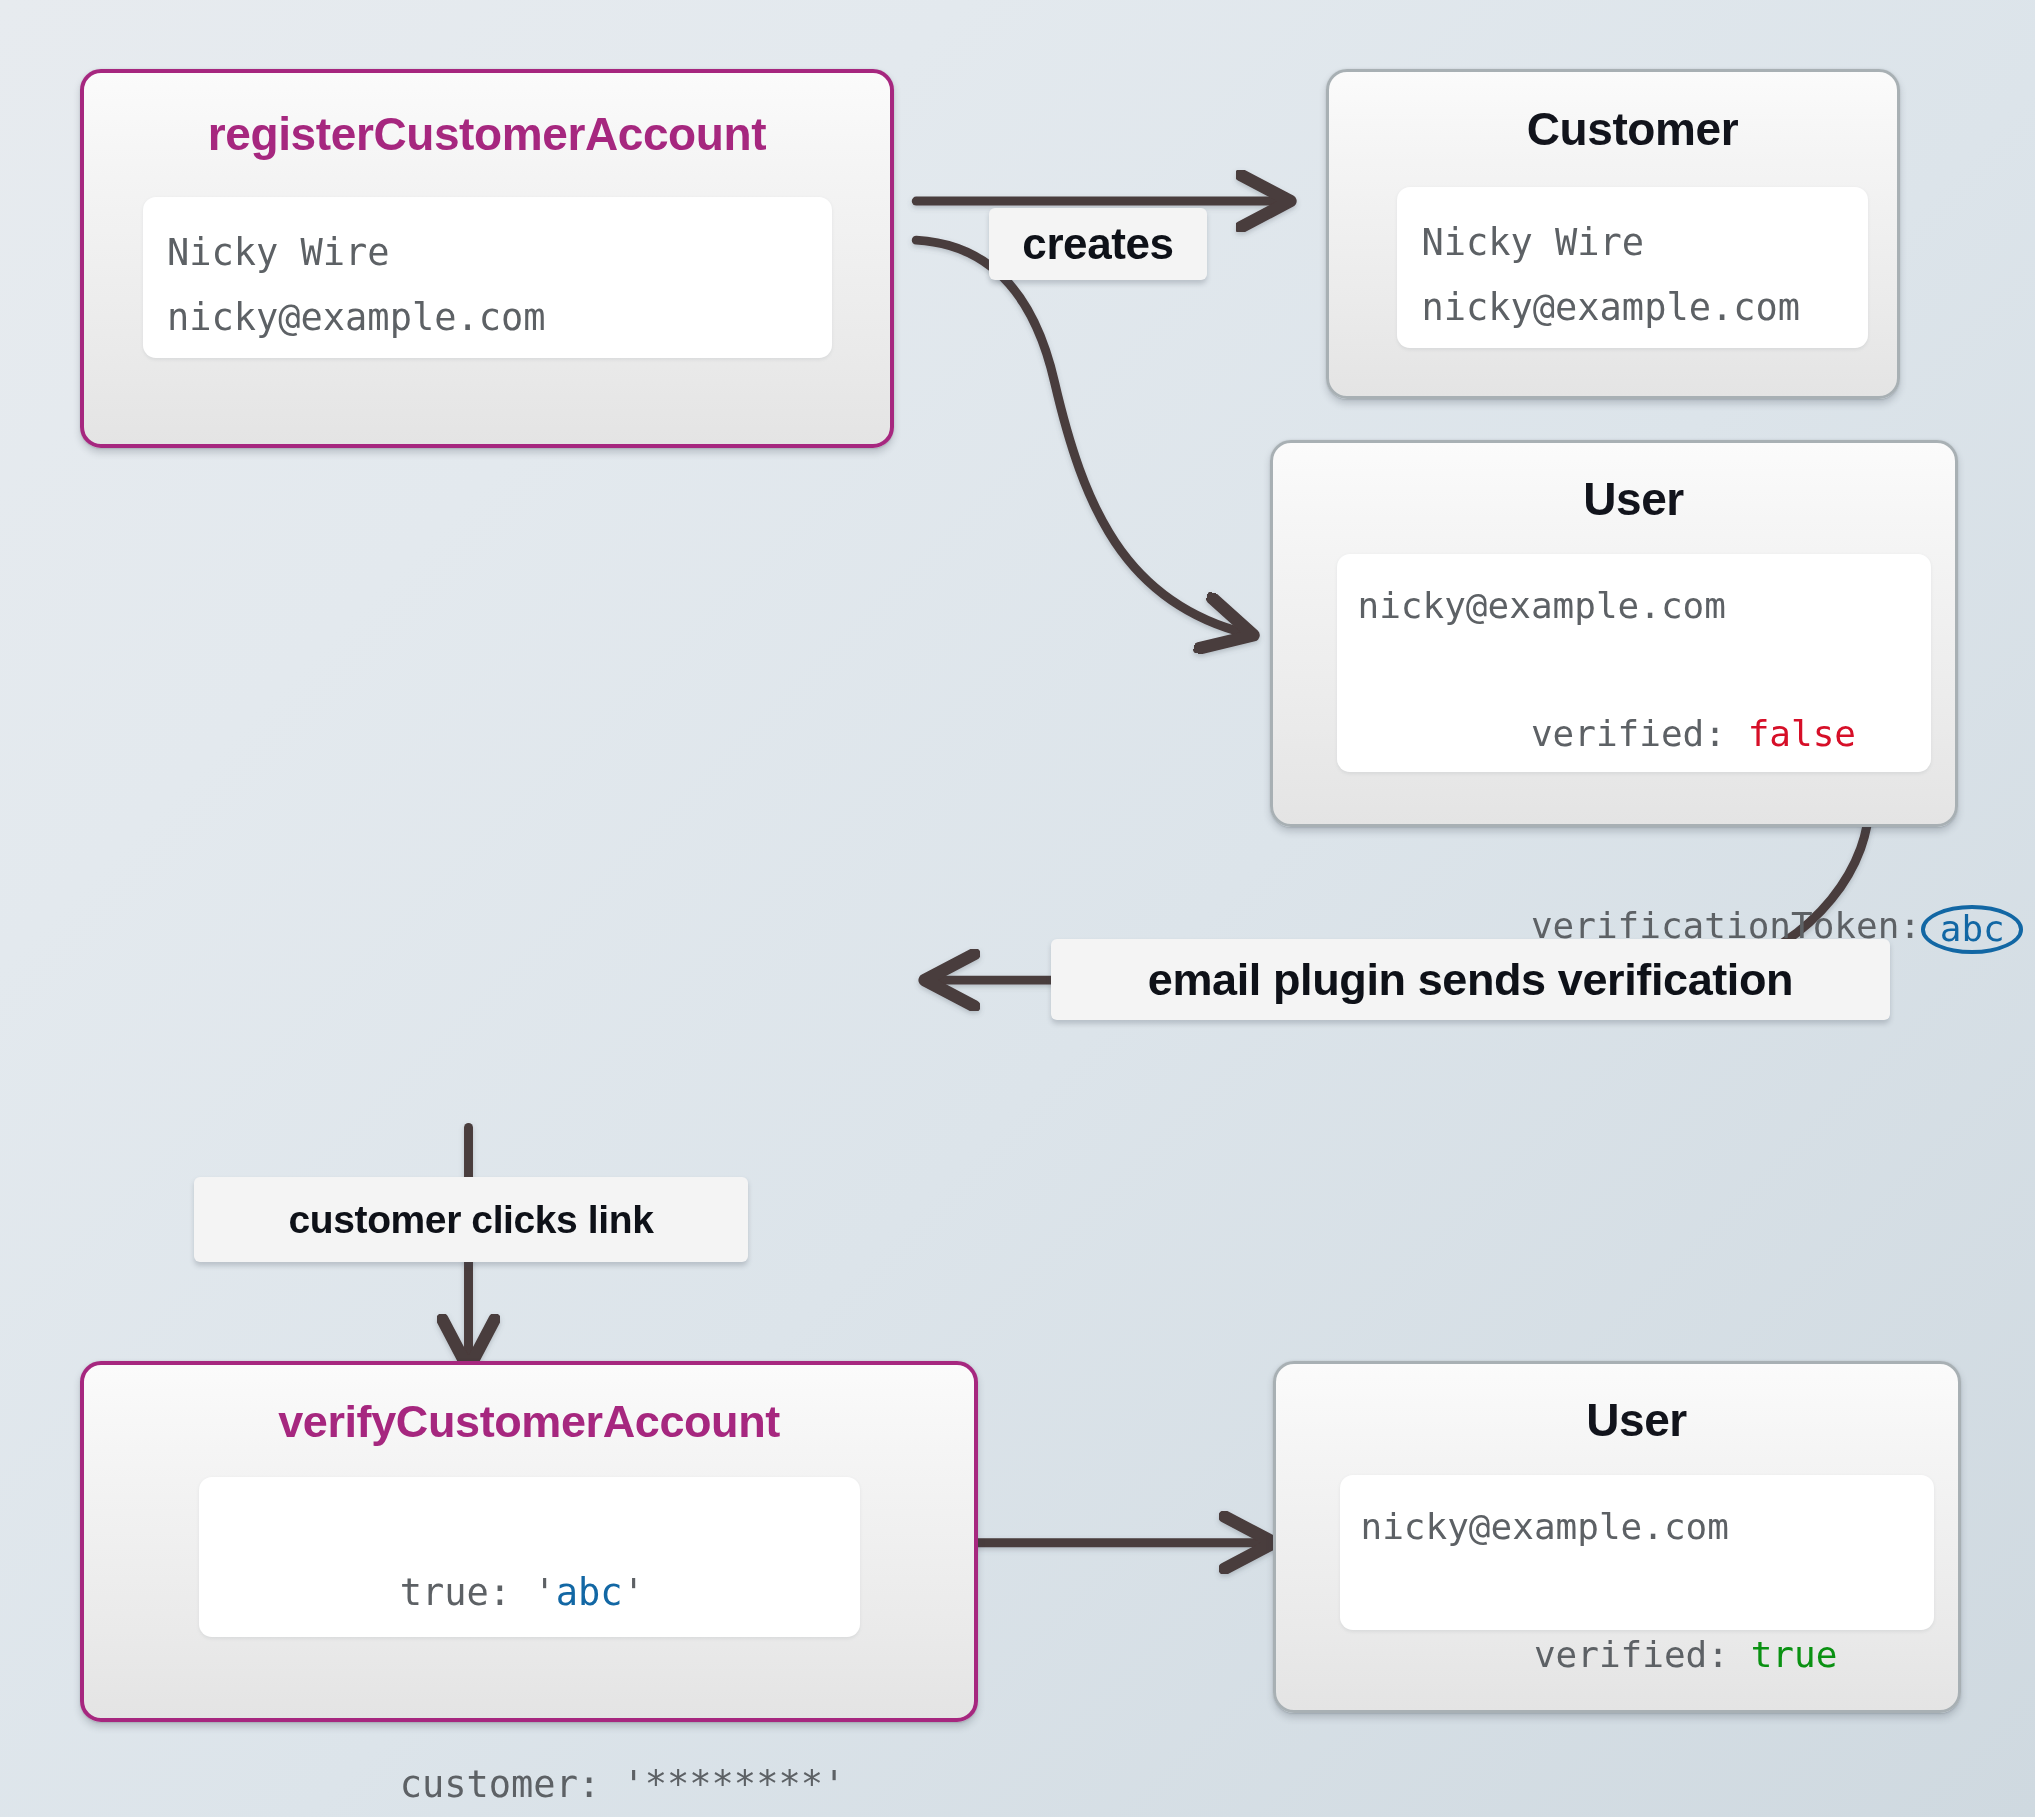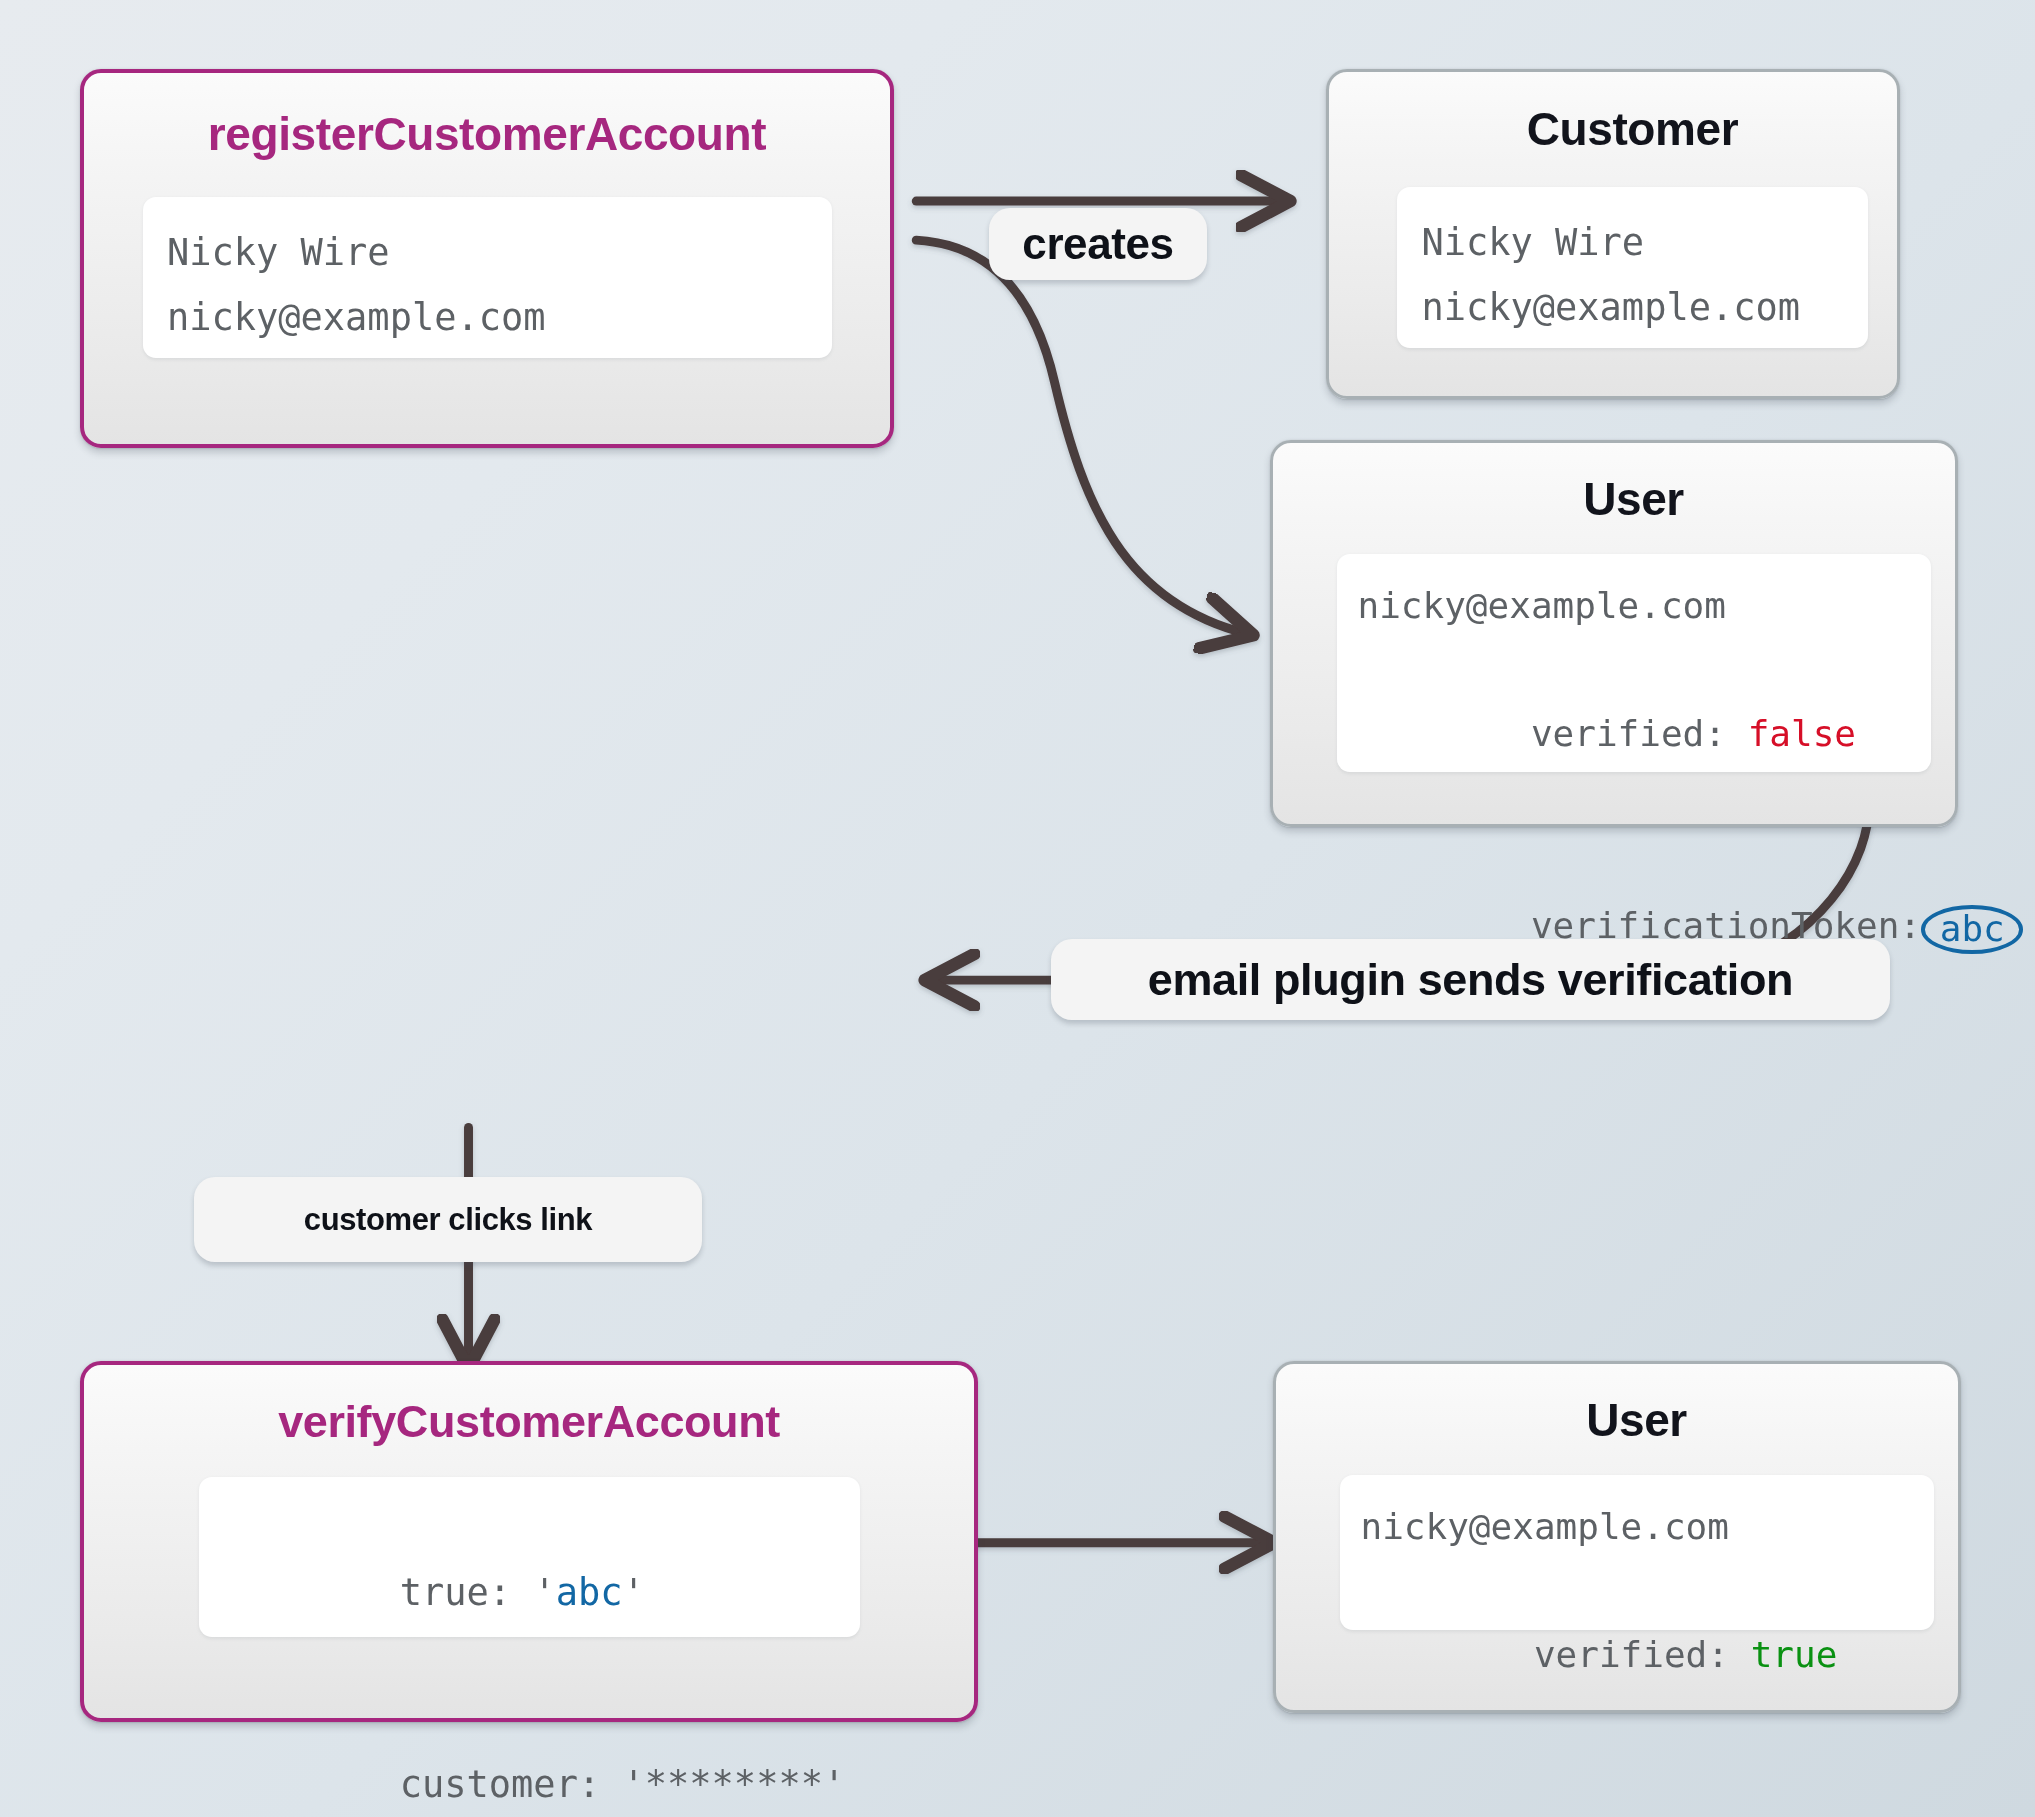--- a/index.html
+++ b/index.html
@@ -67,21 +67,21 @@
     padding: 1.6px 14.7px 3.3px 14.7px;
     line-height: 1;
     position: relative;
     top: 3.3px;
   }
 
   
   .edge-label {
     position: absolute;
     background: #f4f4f4;
-    border-radius: 21px;
+    border-radius: 6px;
     box-shadow: 0 3.3px 5.7px rgba(60,70,80,0.22);
     color: #0e1118;
     font-weight: bold;
     display: flex;
     align-items: center;
     justify-content: center;
     white-space: nowrap;
     letter-spacing: -0.4px;
   }
 
@@ -187,16 +187,16 @@
       <div class="line">
         <span>verified: </span><span class="val-true">true</span>
       </div>
     </div>
   </div>
 
   <div class="edge-label" style="left:989px; top:208px; width:218px; height:72px; font-size:44px;">creates</div>
 
   <div class="edge-label" style="left:1051px; top:939px; width:839px; height:81px; font-size:45px;">email plugin sends verification</div>
 
-  <div class="edge-label" style="left:194px; top:1177px; width:508px; height:85px; font-size:31px;">customer clicks link</div>
+  <div class="edge-label" style="left:194px; top:1177px; width:554px; height:85px; font-size:39px;">customer clicks link</div>
 
 </div>
 
 
 </body></html>

